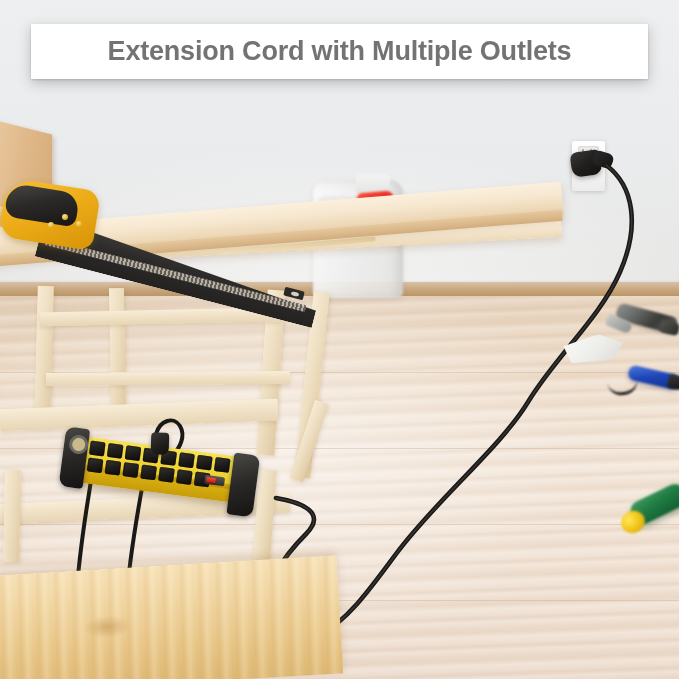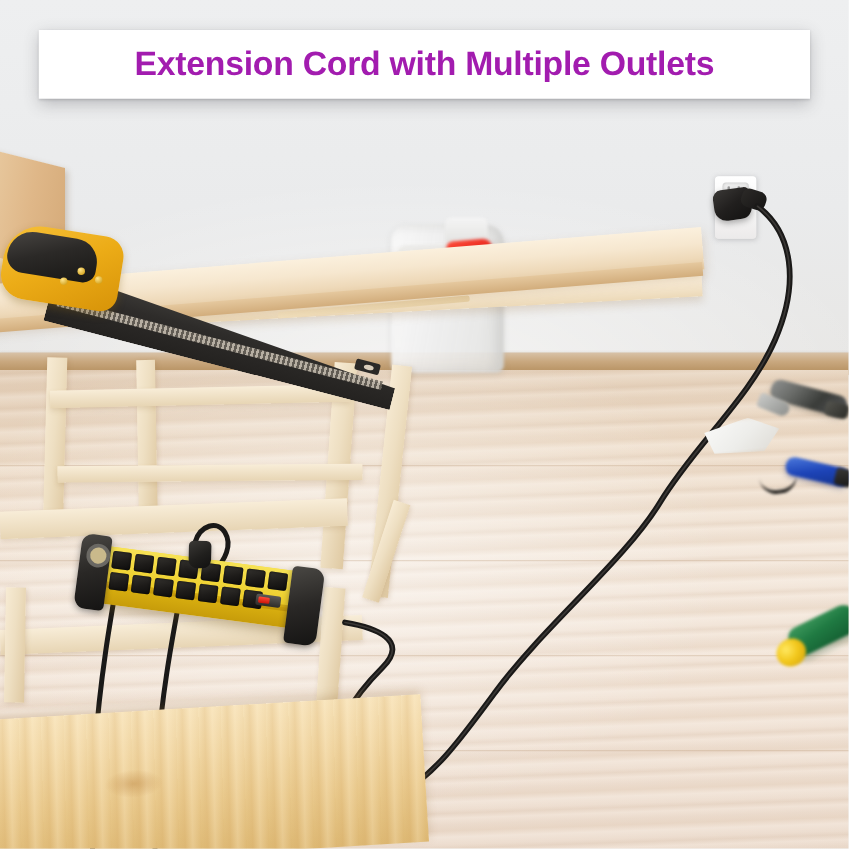--- a/index.html
+++ b/index.html
@@ -67,21 +67,21 @@
     width: 617px; height: 55px;
     background: #ffffff;
     box-shadow: 0 4px 12px rgba(70,70,75,0.30), 0 1px 2px rgba(70,70,75,0.22);
     display: flex;
     align-items: center;
     justify-content: center;
   }
   .banner-text {
     font-size: 27px;
     font-weight: bold;
-    color: #a21caf;
+    color: #737373;
     letter-spacing: -0.2px;
     white-space: nowrap;
   }
 
   
   .panel-left {
     position: absolute;
     left: -6px; top: 120px;
     width: 58px; height: 112px;
     background: linear-gradient(100deg, #e8c99f 0%, #dfb788 48%, #d3a876 100%);

